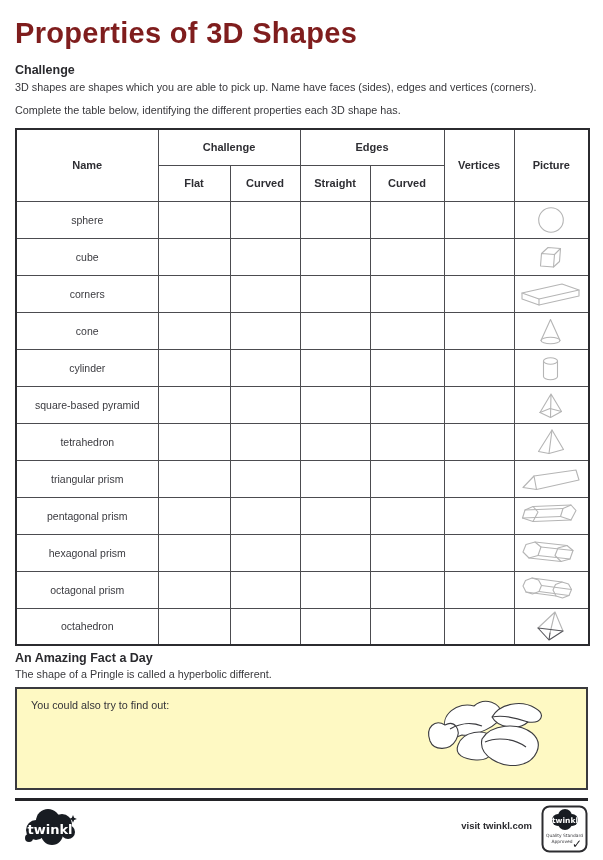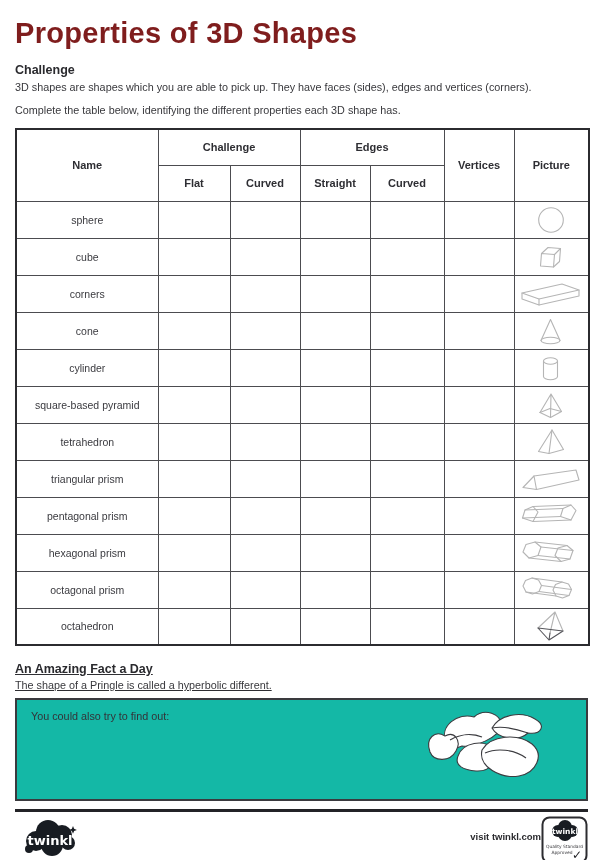--- a/index.html
+++ b/index.html
@@ -39,64 +39,64 @@
     padding: 0;
   }
   table.props { border: 2px solid #2b2b2f; }
   table.props thead th { font-size: 11px; font-weight: bold; color: #2e2e33; height: 36px; }
   table.props tbody td { height: 37px; }
   td.name-cell { font-size: 10.5px; color: #3a3a3f; font-weight: normal; }
   td.pic-cell { padding: 1px; }
   .shape-icon { display: flex; align-items: center; justify-content: center; height: 100%; }
   .shape-icon svg { display: block; }
 
-  .fact-section { margin-top: 16px; text-decoration: underline; }
+  .fact-section { margin-top: 5px; }
   .fact-text { font-size: 10.8px; color: #38383c; margin-top: 3px; }
 
   .find-box {
     margin-top: 7px;
     border: 2px solid #3a3a3e;
     height: 103px;
     position: relative;
     padding: 10px 12px 8px 14px;
-    background: #14b8a6;
+    background: #fef9c3;
   }
   .find-intro { font-size: 10.8px; color: #333338; }
   ul.find-list { list-style: none; margin-top: 6px; }
   ul.find-list li {
     font-size: 10.8px; color: #333338;
     margin: 0 0 9px 24px;
     position: relative;
   }
   ul.find-list li::before {
     content: "•";
     position: absolute; left: -12px; top: 0;
     font-size: 10px; color: #333338;
   }
   .pringles-art { position: absolute; right: 26px; top: 4px; }
 
   .footer-rule { margin-top: 8px; height: 3px; background: #232327; width: 573px; }
   .footer { position: relative; height: 52px; margin-top: 4px; }
   .twinkl-logo { position: absolute; left: 6px; top: 2px; }
   .visit-text {
-    position: absolute; right: 47px; top: 15px;
+    position: absolute; right: 56px; top: 15px;
     font-size: 9.5px; font-weight: bold; color: #2b2b2f;
   }
   .quality-badge { position: absolute; right: 0; top: 0; }
 </style>
 </head>
 <body>
 
 <div class="page">
 
   <h1 class="page-title">Properties of 3D Shapes</h1>
 
   <section class="challenge">
     <h2 class="section-heading">Challenge</h2>
-    <p class="body-text">3D shapes are shapes which you are able to pick up. They have faces (sides), edges and vertices (corners).</p>
+    <p class="body-text">3D shapes are shapes which you are able to pick up. Name have faces (sides), edges and vertices (corners).</p>
     <p class="body-text spaced">Complete the table below, identifying the different properties each 3D shape has.</p>
   </section>
 
   <table class="props">
     <colgroup>
       <col style="width:142px">
         <col style="width:72px">
         <col style="width:70px">
       <col style="width:70px">
         <col style="width:74px">

